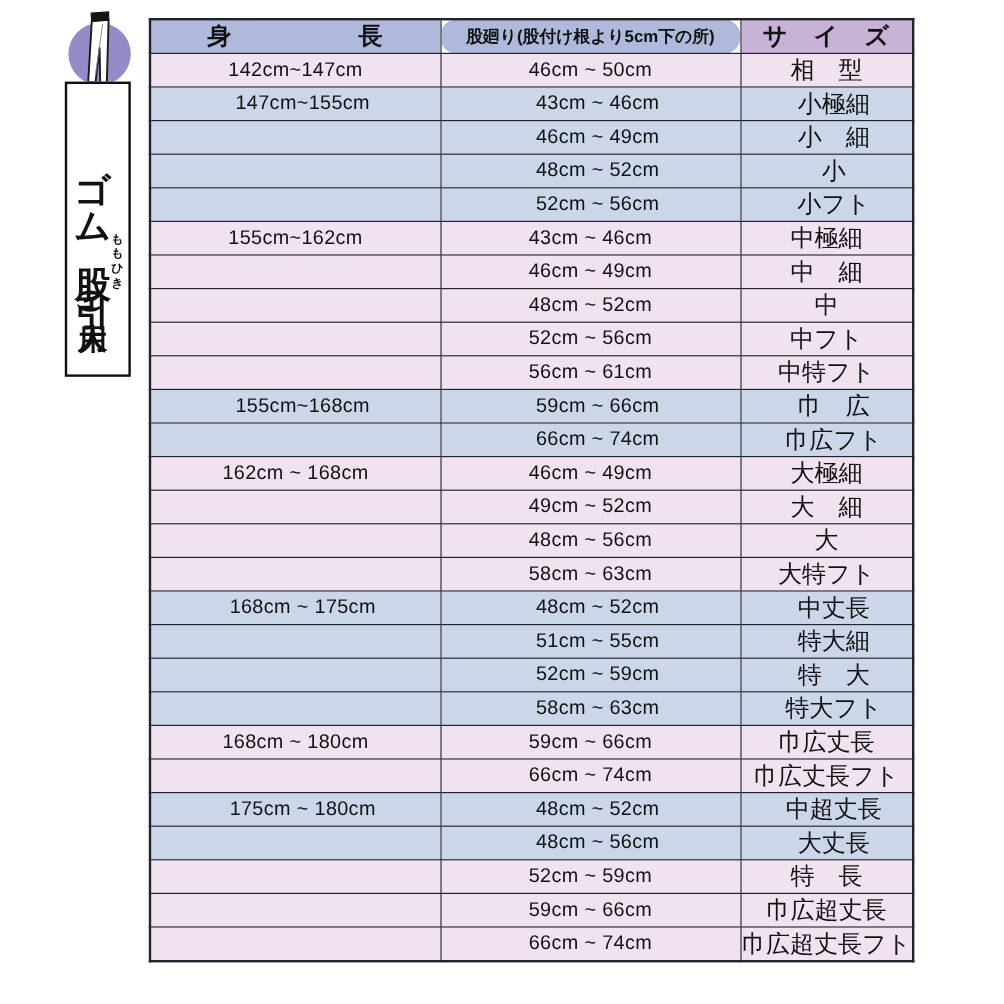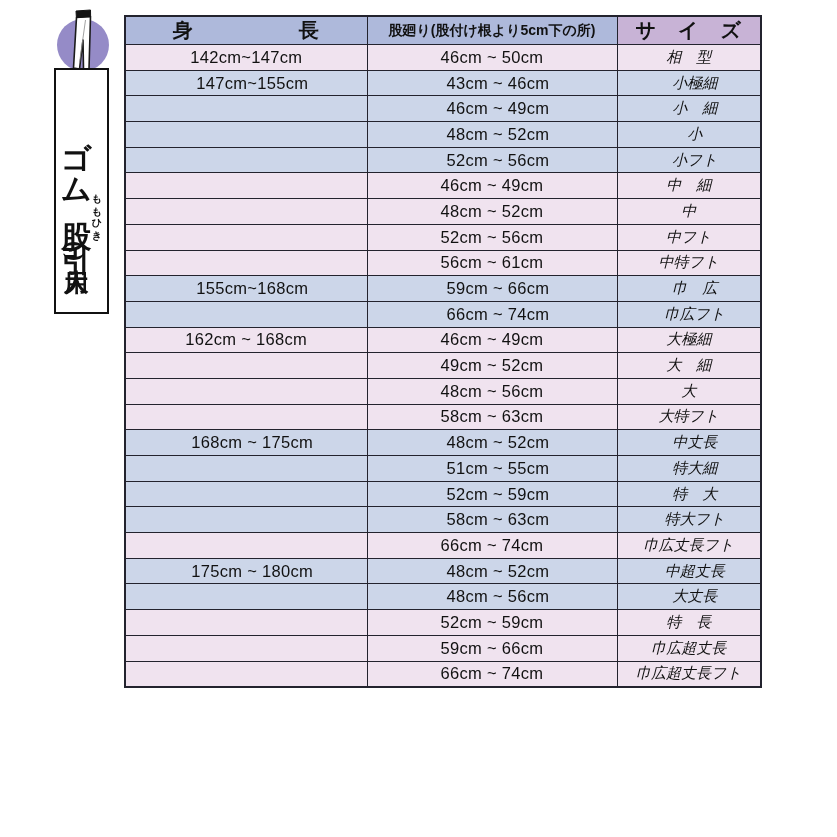--- a/index.html
+++ b/index.html
@@ -37,23 +37,23 @@
     border:2.5px solid var(--border,#23232e);
   }
   th,td{
     border:1.6px solid var(--border,#23232e);
     text-align:center;vertical-align:middle;padding:0;
     overflow:hidden;white-space:nowrap;
   }
   thead th{height:27px;font-weight:600;font-size:20px;letter-spacing:1px;}
   thead th.h-blue{background:var(--header-blue,#aeb9db);}
   thead th.h-purple{background:var(--header-purple,#c8b3d6);}
-  thead th.girth-h{font-size:14px;letter-spacing:0;}
+  thead th.girth-h{font-size:14px;letter-spacing:0;border-radius:14px;}
   tbody td{height:24.7px;font-size:16.5px;letter-spacing:0.3px;}
-  tbody td.size-cell{font-size:15px;letter-spacing:0;font-style:italic;}
+  tbody td.size-cell{font-size:20px;letter-spacing:0;}
   tr.pink td{background:var(--row-pink,#f0e3ef);margin-top:36px;}
   tr.blue td{background:var(--row-blue,#ccd6e9);padding-left:12px;}
 </style>
 </head>
 <body>
 
 <div class="icon-wrap">
   <svg width="60" height="64" viewBox="0 0 60 64" aria-hidden="true">
     <circle cx="30" cy="37" r="26" fill="#958bc7"></circle>
     <path d="M23.5,9.5 L37.5,8.5 L36,61 L30.5,61 L30,32 L26.5,61 L20.5,60 Z" fill="#ffffff" stroke="#1b1b1b" stroke-width="1.6" stroke-linejoin="round"></path>
@@ -102,20 +102,25 @@
     <td class="height-cell"></td>
     <td class="girth-cell">48cm ~ 52cm</td>
     <td class="size-cell">小</td>
   </tr>
         <tr class="blue">
     <td class="height-cell"></td>
     <td class="girth-cell">52cm ~ 56cm</td>
     <td class="size-cell">小フト</td>
   </tr>
         <tr class="pink">
+    <td class="height-cell">155cm~162cm</td>
+    <td class="girth-cell">43cm ~ 46cm</td>
+    <td class="size-cell">中極細</td>
+  </tr>
+        <tr class="pink">
     <td class="height-cell"></td>
     <td class="girth-cell">46cm ~ 49cm</td>
     <td class="size-cell">中　細</td>
   </tr>
         <tr class="pink">
     <td class="height-cell"></td>
     <td class="girth-cell">48cm ~ 52cm</td>
     <td class="size-cell">中</td>
   </tr>
         <tr class="pink">
@@ -172,20 +177,25 @@
     <td class="height-cell"></td>
     <td class="girth-cell">52cm ~ 59cm</td>
     <td class="size-cell">特　大</td>
   </tr>
         <tr class="blue">
     <td class="height-cell"></td>
     <td class="girth-cell">58cm ~ 63cm</td>
     <td class="size-cell">特大フト</td>
   </tr>
         <tr class="pink">
+    <td class="height-cell">168cm ~ 180cm</td>
+    <td class="girth-cell">59cm ~ 66cm</td>
+    <td class="size-cell">巾広丈長</td>
+  </tr>
+        <tr class="pink">
     <td class="height-cell"></td>
     <td class="girth-cell">66cm ~ 74cm</td>
     <td class="size-cell">巾広丈長フト</td>
   </tr>
         <tr class="blue">
     <td class="height-cell">175cm ~ 180cm</td>
     <td class="girth-cell">48cm ~ 52cm</td>
     <td class="size-cell">中超丈長</td>
   </tr>
         <tr class="blue">

